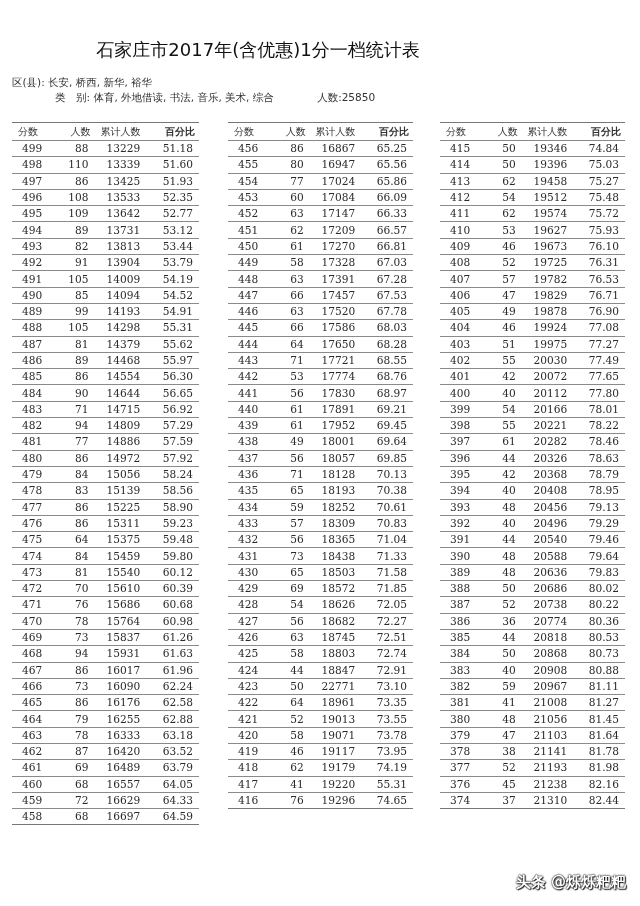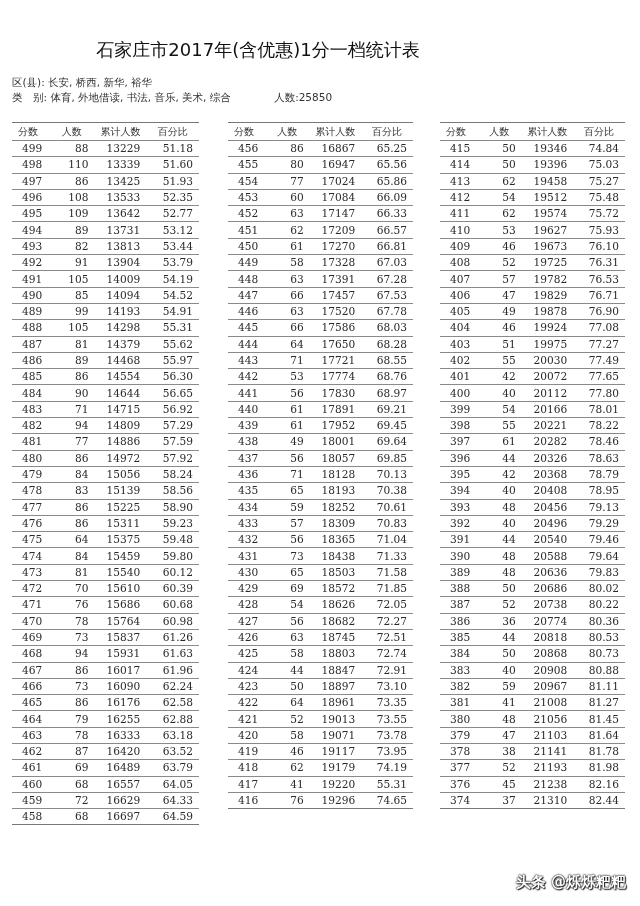--- a/index.html
+++ b/index.html
@@ -10,21 +10,21 @@
     .title {
       position: absolute; top: 38px; left: 0; width: 516px; text-align: center;
       font-family: "DejaVu Sans", "Liberation Sans", sans-serif;
       font-size: 18px; color: #111; letter-spacing: 0px;
     }
     .meta {
       position: absolute; left: 12px; font-size: 10.5px; color: #333;
       font-family: "DejaVu Sans", "Liberation Sans", sans-serif;
     }
     .meta.line1 { top: 76px; }
-    .meta.line2 { top: 91px; }
+    .meta.line2 { top: 91px; margin-left: 43px; }
     .meta .count { margin-left: 40px; }
     .table-wrap { position: absolute; top: 122px; }
     .table-wrap.t0 { left: 12px; width: 187px; }
     .table-wrap.t1 { left: 228px; width: 185px; }
     .table-wrap.t2 { left: 440px; width: 185px; }
     table { border-collapse: collapse; width: 100%; table-layout: fixed; }
     thead tr { border-top: 1.5px solid #777; border-bottom: 1px solid #888; }
     th {
       font-weight: normal; font-size: 10px; color: #333; height: 17px; padding: 0;
       font-family: "DejaVu Sans", "Liberation Sans", sans-serif;
@@ -33,23 +33,23 @@
       font-size: 10.6px; height: 15.3px; padding: 0; color: #2a2a2a;
       border-bottom: 1px solid #8a8a8a; line-height: 15px;
     }
     tbody tr:last-child td { border-bottom: 1.5px solid #777; }
     col.c0 { width: 22%; } col.c1 { width: 20%; } col.c2 { width: 32%; } col.c3 { width: 26%; }
     td.score { text-align: left; padding-left: 10px; }
     td.count { text-align: right; padding-right: 2px; }
     td.cum { text-align: center; padding-left: 6px; }
     td.pct { text-align: right; padding-right: 6px; }
     th.h0 { text-align: left; padding-left: 6px; }
-    th.h1 { text-align: center; }
+    th.h1 { text-align: right; }
     th.h2 { text-align: center; }
-    th.h3 { padding-right: 4px; }
+    th.h3 { text-align: right; padding-right: 4px; font-weight: bold; }
     .watermark {
       position: absolute; right: 14px; bottom: 14px;
       font-family: "DejaVu Sans", "Liberation Sans", sans-serif;
       font-size: 15px; color: #fff; font-weight: bold;
       text-shadow: 0 0 2px #000, 0 0 1px #000, 1px 1px 1px #333;
     }
   </style>
 </head>
 <body>
 
@@ -548,21 +548,21 @@
         </tr>
         <tr>
           <td class="score">424</td>
           <td class="count">44</td>
           <td class="cum">18847</td>
           <td class="pct">72.91</td>
         </tr>
         <tr>
           <td class="score">423</td>
           <td class="count">50</td>
-          <td class="cum">18897</td>
+          <td class="cum">22771</td>
           <td class="pct">73.10</td>
         </tr>
         <tr>
           <td class="score">422</td>
           <td class="count">64</td>
           <td class="cum">18961</td>
           <td class="pct">73.35</td>
         </tr>
         <tr>
           <td class="score">421</td>

